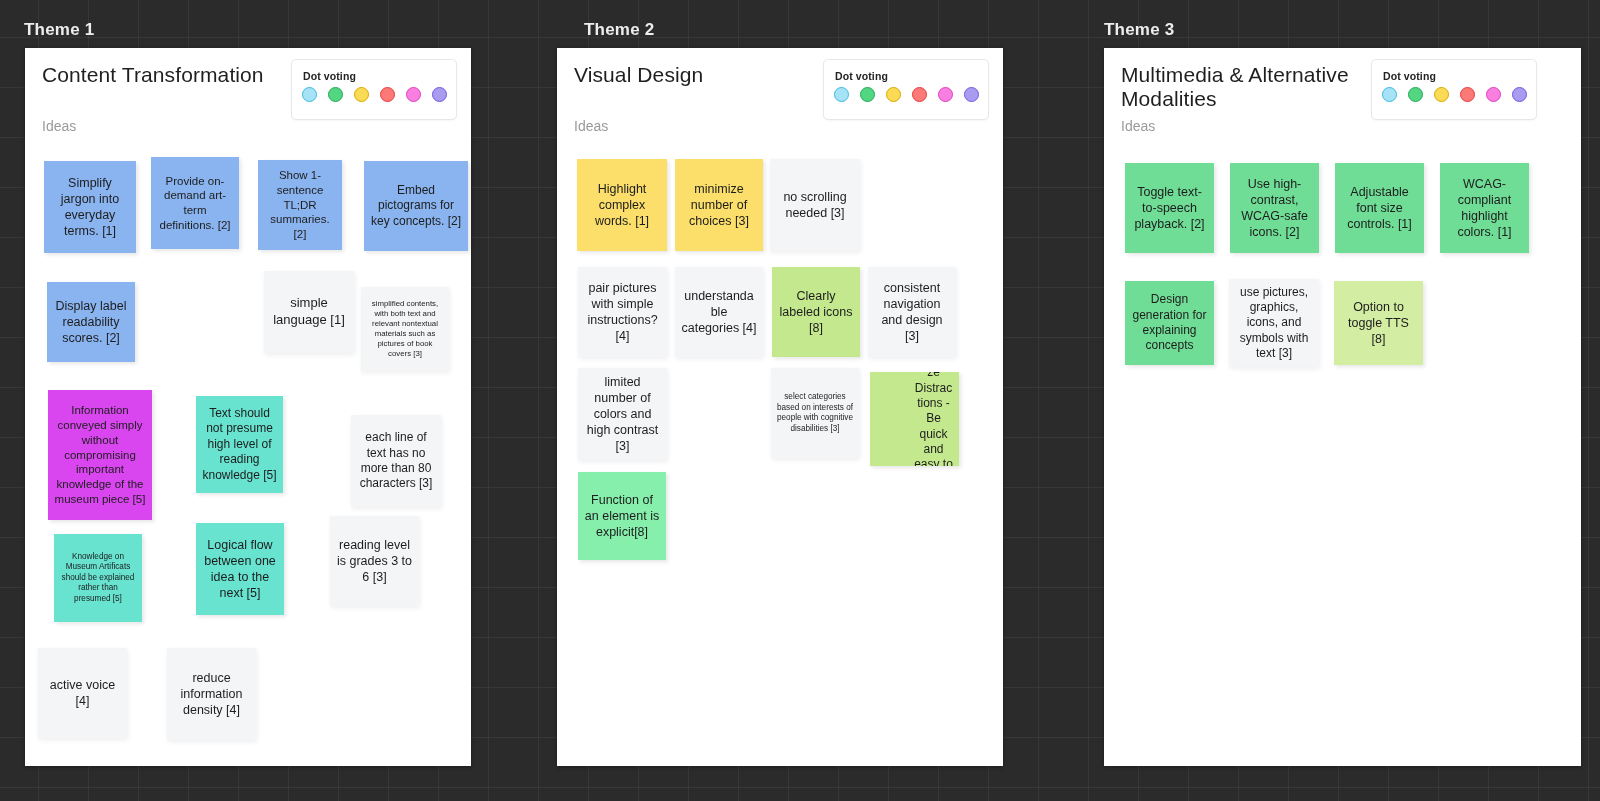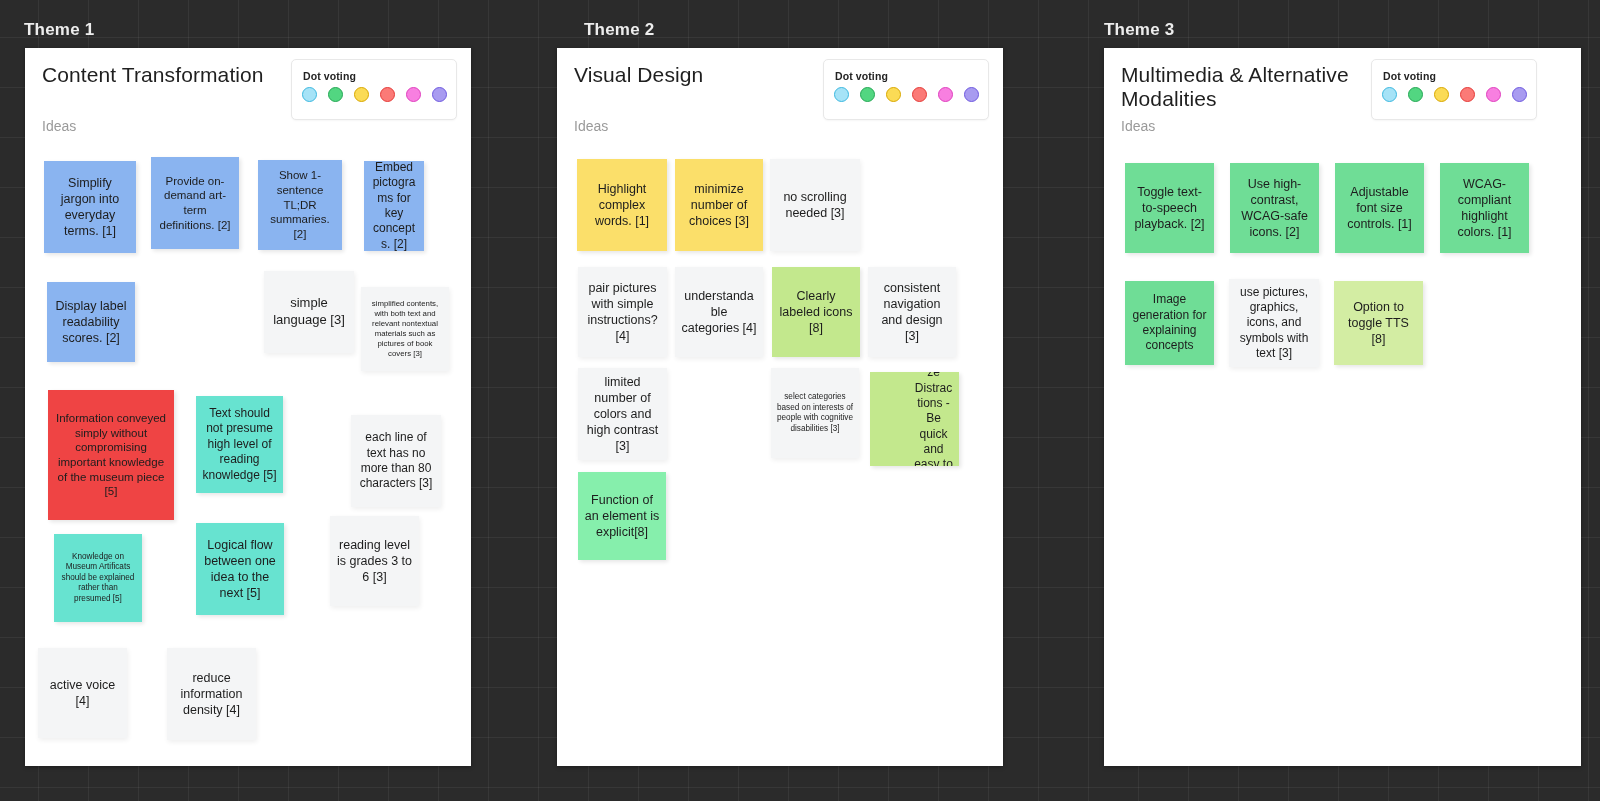--- a/index.html
+++ b/index.html
@@ -107,33 +107,33 @@
     </div>
     <div class="note" style="left: 44px; top: 161px; width: 92px; height: 92px; background: rgb(138, 180, 240); font-size: 12.5px;">
       <span>Simplify jargon into everyday terms. [1]</span>
     </div>
     <div class="note" style="left: 151px; top: 157px; width: 88px; height: 92px; background: rgb(138, 180, 240); font-size: 11.5px;">
       <span>Provide on-demand art-term definitions. [2]</span>
     </div>
     <div class="note" style="left: 258px; top: 160px; width: 84px; height: 90px; background: rgb(138, 180, 240); font-size: 11.5px;">
       <span>Show 1-sentence TL;DR summaries. [2]</span>
     </div>
-    <div class="note" style="left: 364px; top: 161px; width: 60px; height: 90px; background: rgb(138, 180, 240); font-size: 12px;">
+    <div class="note" style="left: 364px; top: 161px; width: 104px; height: 90px; background: rgb(138, 180, 240); font-size: 12px;">
       <span>Embed pictograms for key concepts. [2]</span>
     </div>
     <div class="note" style="left: 47px; top: 282px; width: 88px; height: 80px; background: rgb(138, 180, 240); font-size: 12.5px;">
       <span>Display label readability scores. [2]</span>
     </div>
     <div class="note" style="left: 264px; top: 271px; width: 90px; height: 82px; background: rgb(244, 245, 246); font-size: 13px; box-shadow: rgba(0, 0, 0, 0.07) 1px 2px 5px;">
-      <span>simple language [3]</span>
+      <span>simple language [1]</span>
     </div>
     <div class="note" style="left: 361px; top: 287px; width: 88px; height: 84px; background: rgb(244, 245, 246); font-size: 7.8px; box-shadow: rgba(0, 0, 0, 0.07) 1px 2px 5px;">
       <span>simplified contents, with both text and relevant nontextual materials such as pictures of book covers [3]</span>
     </div>
-    <div class="note" style="left: 48px; top: 390px; width: 126px; height: 130px; background: #ef4444; font-size: 11.5px;">
+    <div class="note" style="left: 48px; top: 390px; width: 104px; height: 130px; background: #d946ef; font-size: 11.5px;">
       <span>Information conveyed simply without compromising important knowledge of the museum piece [5]</span>
     </div>
     <div class="note" style="left: 196px; top: 396px; width: 87px; height: 97px; background: rgb(103, 227, 208); font-size: 12px;">
       <span>Text should not presume high level of reading knowledge [5]</span>
     </div>
     <div class="note" style="left: 351px; top: 415px; width: 90px; height: 92px; background: rgb(244, 245, 246); font-size: 12px; box-shadow: rgba(0, 0, 0, 0.07) 1px 2px 5px;">
       <span>each line of text has no more than 80 characters [3]</span>
     </div>
     <div class="note" style="left: 54px; top: 534px; width: 88px; height: 88px; background: rgb(103, 227, 208); font-size: 8.2px;">
       <span>Knowledge on Museum Artificats should be explained rather than presumed [5]</span>
@@ -219,21 +219,21 @@
     <div class="note" style="left: 1230px; top: 163px; width: 89px; height: 90px; background: rgb(111, 221, 150); font-size: 12.5px;">
       <span>Use high-contrast, WCAG-safe icons. [2]</span>
     </div>
     <div class="note" style="left: 1335px; top: 163px; width: 89px; height: 90px; background: rgb(111, 221, 150); font-size: 12.5px;">
       <span>Adjustable font size controls. [1]</span>
     </div>
     <div class="note" style="left: 1440px; top: 163px; width: 89px; height: 90px; background: rgb(111, 221, 150); font-size: 12.5px;">
       <span>WCAG-compliant highlight colors. [1]</span>
     </div>
     <div class="note" style="left: 1125px; top: 281px; width: 89px; height: 84px; background: rgb(111, 221, 150); font-size: 12px;">
-      <span>Image generation for explaining concepts</span>
+      <span>Design generation for explaining concepts</span>
     </div>
     <div class="note" style="left: 1229px; top: 279px; width: 90px; height: 88px; background: rgb(244, 245, 246); font-size: 12px; box-shadow: rgba(0, 0, 0, 0.07) 1px 2px 5px;">
       <span>use pictures, graphics, icons, and symbols with text [3]</span>
     </div>
     <div class="note" style="left: 1334px; top: 281px; width: 89px; height: 84px; background: rgb(211, 237, 163); font-size: 12.5px;">
       <span>Option to toggle TTS [8]</span>
     </div>
   </div>
 
 </body></html>

